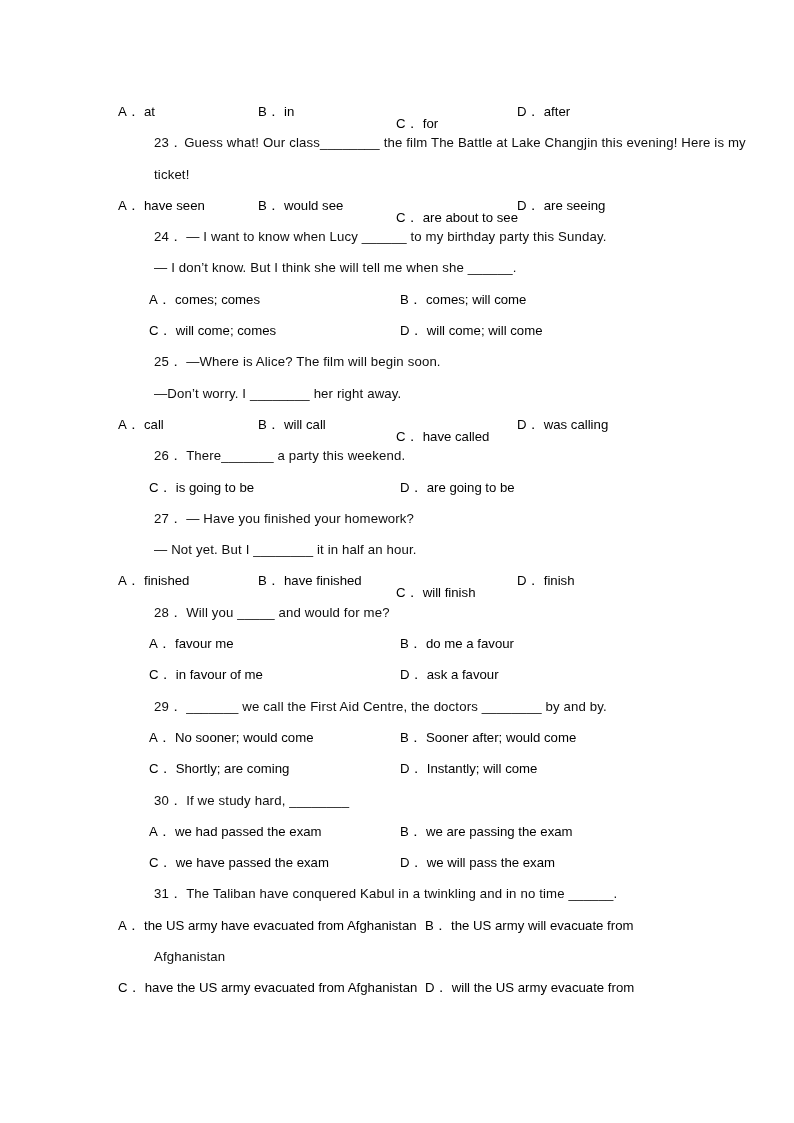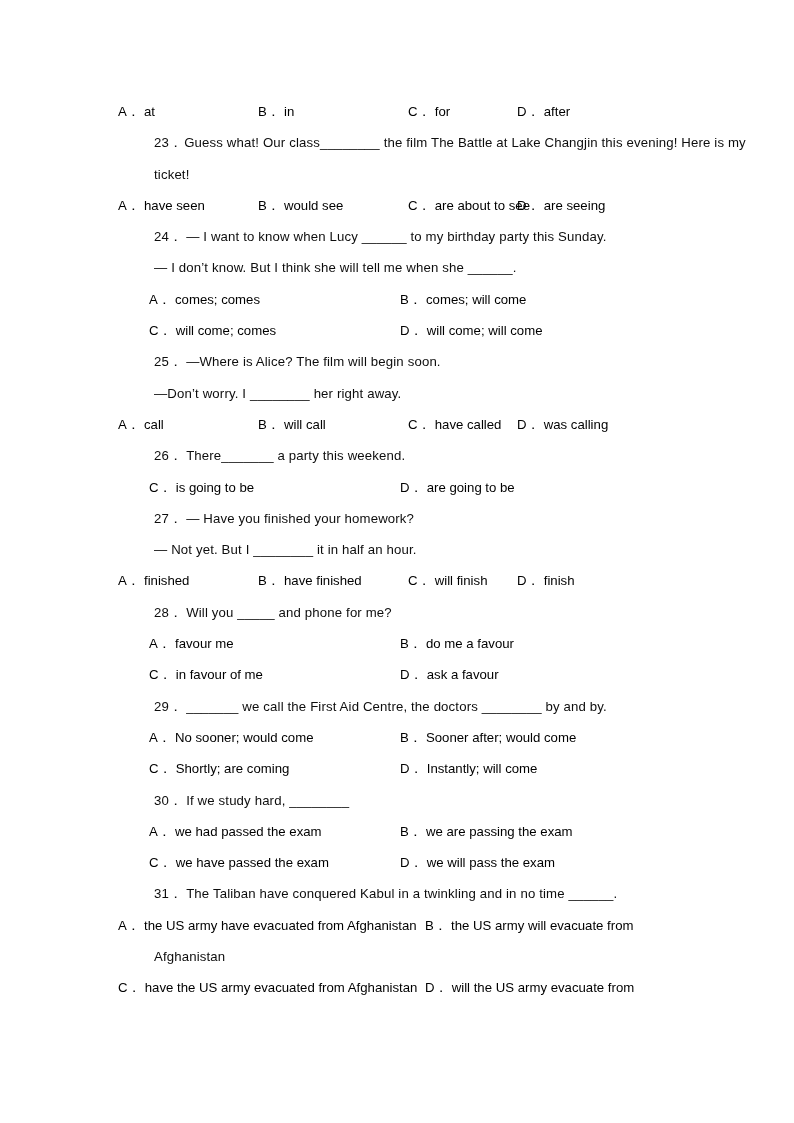--- a/index.html
+++ b/index.html
@@ -39,21 +39,21 @@
     line-height: 31.3px;
     height: 31.3px;
   }
   .opts4 .op {
     position: absolute;
     top: 0;
     white-space: nowrap;
   }
   .opts4 .c0 { left: 0px; }
   .opts4 .c1 { left: 140px; }
-  .opts4 .c2 { left: 290px; }
+  .opts4 .c2 { left: 278px; margin-top: 12px; }
   .opts4 .c3 { left: 399px; }
 
   
   .opts2 {
     position: relative;
     font-size: 13.2px;
     line-height: 31.3px;
     height: 31.3px;
   }
   .opts2 .op {
@@ -142,21 +142,21 @@
 
   <div class="line"><span class="qnum">27</span><span class="sp"></span><span>— Have you finished your homework?</span></div>
   <div class="line"><span>— Not yet. But I ________ it in half an hour.</span></div>
   <div class="opts4">
     <span class="op c0"><span class="lbl">A</span><span class="sp"></span><span>finished</span></span>
     <span class="op c1"><span class="lbl">B</span><span class="sp"></span><span>have finished</span></span>
     <span class="op c2"><span class="lbl">C</span><span class="sp"></span><span>will finish</span></span>
     <span class="op c3"><span class="lbl">D</span><span class="sp"></span><span>finish</span></span>
   </div>
 
-  <div class="line"><span class="qnum">28</span><span class="sp"></span><span>Will you _____ and phone for me?</span></div>
+  <div class="line"><span class="qnum">28</span><span class="sp"></span><span>Will you _____ and would for me?</span></div>
   <div class="opts2">
     <span class="op c0"><span class="lbl">A</span><span class="sp"></span><span>favour me</span></span>
     <span class="op c1"><span class="lbl">B</span><span class="sp"></span><span>do me a favour</span></span>
   </div>
   <div class="opts2">
     <span class="op c0"><span class="lbl">C</span><span class="sp"></span><span>in favour of me</span></span>
     <span class="op c1"><span class="lbl">D</span><span class="sp"></span><span>ask a favour</span></span>
   </div>
 
   <div class="line"><span class="qnum">29</span><span class="sp"></span><span>_______ we call the First Aid Centre, the doctors ________ by and by.</span></div>

